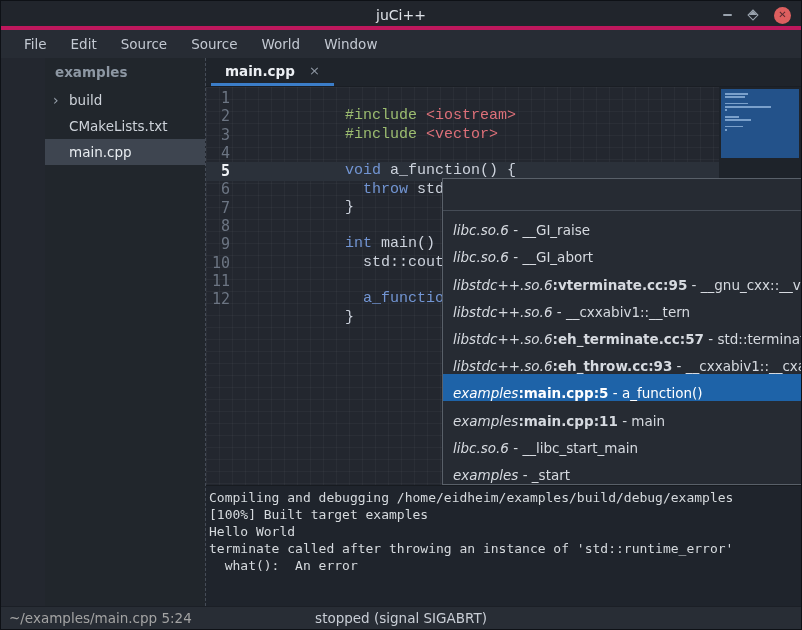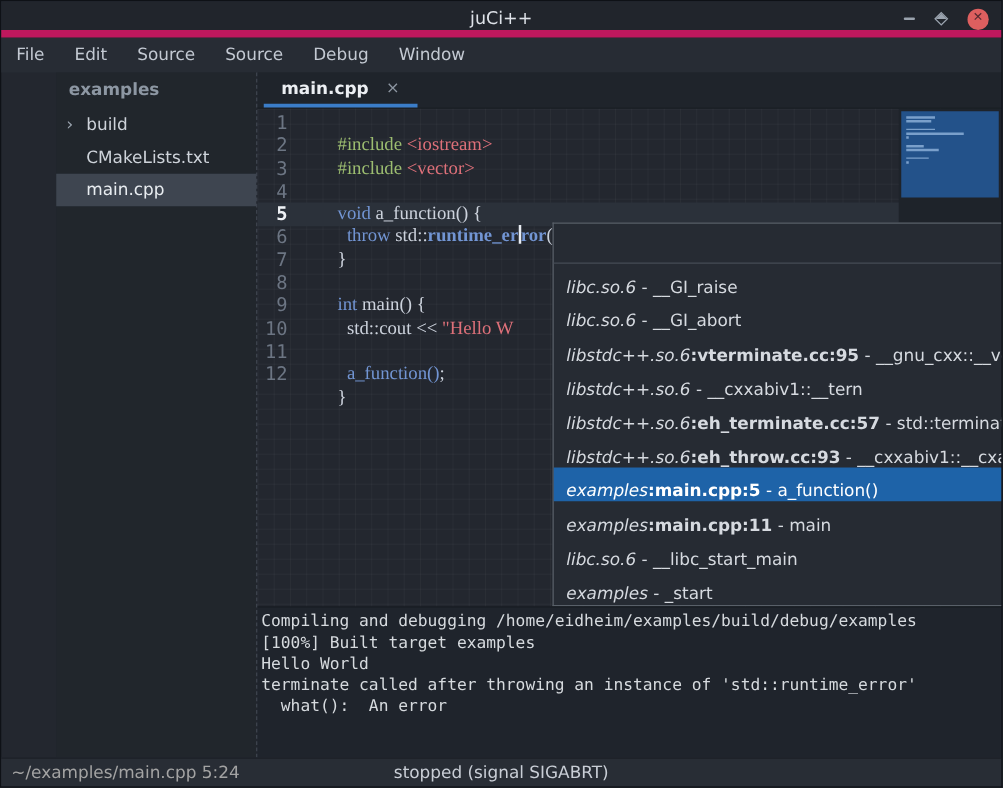--- a/index.html
+++ b/index.html
@@ -1,29 +1,29 @@
 <!DOCTYPE html>
 <html><head>
 <meta charset="utf-8">
 <style>
   * { margin:0; padding:0; box-sizing:border-box; }
   html,body { width:802px; height:630px; }
   body { font-family:"DejaVu Sans", sans-serif; background:#15181d; overflow:hidden; }
   .window { width:802px; height:630px; background:#23272f; border:1px solid #0e1116; display:flex; flex-direction:column; }
 
   
-  .titlebar { height:29px; background:#21252c; position:relative; flex:0 0 auto; border-bottom:6px solid #be185d; }
+  .titlebar { height:29px; background:#21252c; position:relative; flex:0 0 auto; border-bottom:4px solid #be185d; }
   .title { position:absolute; left:0; right:0; top:0; line-height:28px; text-align:center; color:#dee2e8; font-size:14px; }
   .winbtns { position:absolute; right:10px; top:0; height:28px; display:flex; align-items:center; gap:17px; }
   .btn-min { width:9px; height:2px; background:#9aa3ae; border-radius:1px; }
   .btn-restore { width:8px; height:8px; border:1px solid #9aa3ae; transform:rotate(45deg); background:linear-gradient(135deg,#9aa3ae 50%,transparent 50%); }
   .btn-close { width:17px; height:17px; border-radius:50%; background:#dd5f5f; color:#572a30; font-size:10px; font-weight:bold; display:flex; align-items:center; justify-content:center; line-height:1; }
 
   
-  .menubar { height:28px; background:#272c34; display:flex; align-items:center; padding-left:8px; flex:0 0 auto; }
+  .menubar { height:28px; background:#272c34; display:flex; align-items:center; padding-left:19px; flex:0 0 auto; }
   .menu-item { color:#c3c9d2; font-size:13.5px; margin-right:16px; padding:0 4px; }
 
   
   .main { flex:1 1 auto; display:flex; min-height:0;margin-left:44px; }
   .sidebar { width:160px; flex:0 0 auto; background:#21262c; }
   .sb-header { height:29px; line-height:29px; padding-left:10px; color:#8d97a3; font-size:13.5px; font-weight:bold; }
   .sb-item { height:26px; line-height:26px; padding-left:24px; color:#ced3da; font-size:13.5px; position:relative; white-space:nowrap; }
   .sb-item.sel { background:#3e4550; color:#e8ecf0; }
   .sb-chevron { position:absolute; left:8px; top:0; color:#9aa3ae; font-size:14px; }
 
@@ -38,21 +38,21 @@
   
   .editor { height:398px; flex:0 0 auto; position:relative; background:#23272f;
     background-image:
       linear-gradient(to right, rgba(255,255,255,0.03) 1px, transparent 1px),
       linear-gradient(to bottom, rgba(255,255,255,0.03) 1px, transparent 1px);
     background-size:13px 12px; overflow:hidden; }
   .curline { position:absolute; left:0; top:75px; width:559px; height:19px; background:#2b313a; }
   .gutter { position:absolute; left:0; top:2px; width:29px; text-align:right; font-family:"DejaVu Sans Mono", monospace; font-size:15px; color:#6c7583; }
   .ln { height:18.3px; line-height:18.3px; padding-right:5px; }
   .ln.cur { color:#eef1f5; font-weight:bold; }
-  .codecol { position:absolute; left:19px; top:2px; font-family:Liberation Serif, serif; font-size:15px; }
+  .codecol { position:absolute; left:31px; top:2px; font-family:Liberation Mono, monospace; font-size:15px; }
   .cl { height:18.3px; line-height:18.3px; white-space:pre; }
   .pl { color:#ccd2dc; } .kw { color:#7295d3; } .kwb { color:#7295d3; font-weight:bold; }
   .pp { color:#9cbd70; } .str { color:#dd7079; } .call { color:#7295d3; }
   .cursor { display:inline-block; width:0; height:15px; border-left:2px solid #e8ecf2; vertical-align:-2px; }
 
   
   .minimap { position:absolute; right:0; top:0; width:82px; height:100%; background:#1e232a; }
   .mm-slider { position:absolute; left:2px; top:2px; width:78px; height:69px; background:#23528a; padding:4px 0 0 4px; }
   .mm-line { height:1.5px; margin-bottom:1.8px; background:#89aed6; opacity:.85; }
 
@@ -86,21 +86,21 @@
       <div class="btn-restore"></div>
       <div class="btn-close">✕</div>
     </div>
   </div>
 
   <div class="menubar">
     <div class="menu-item">File</div>
     <div class="menu-item">Edit</div>
     <div class="menu-item">Source</div>
     <div class="menu-item">Source</div>
-    <div class="menu-item">Debug</div>
+    <div class="menu-item">World</div>
     <div class="menu-item">Window</div>
   </div>
 
   <div class="main">
 
     <div class="sidebar">
       <div class="sb-header">examples</div>
       <div class="sb-item">
         <span class="sb-chevron">›</span>
         <span>build</span>

